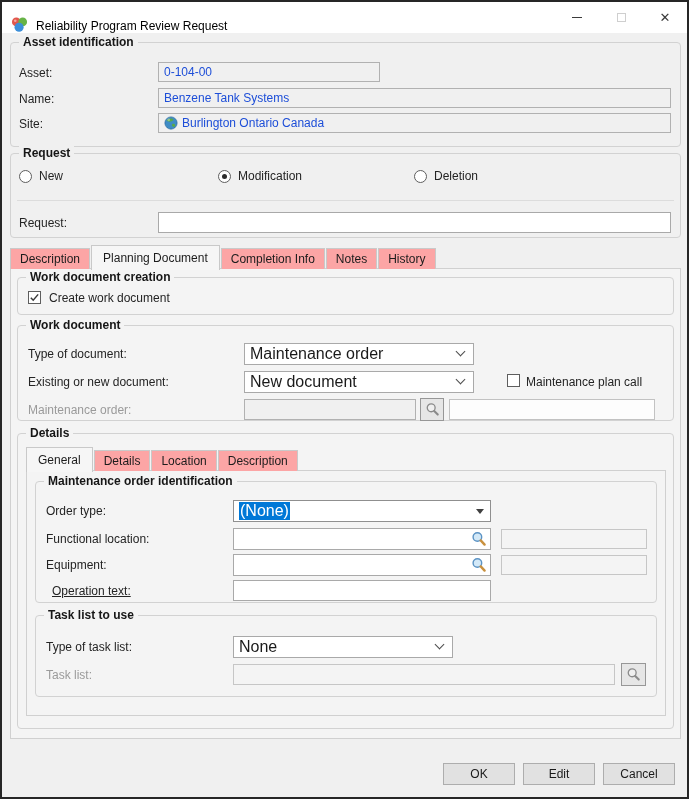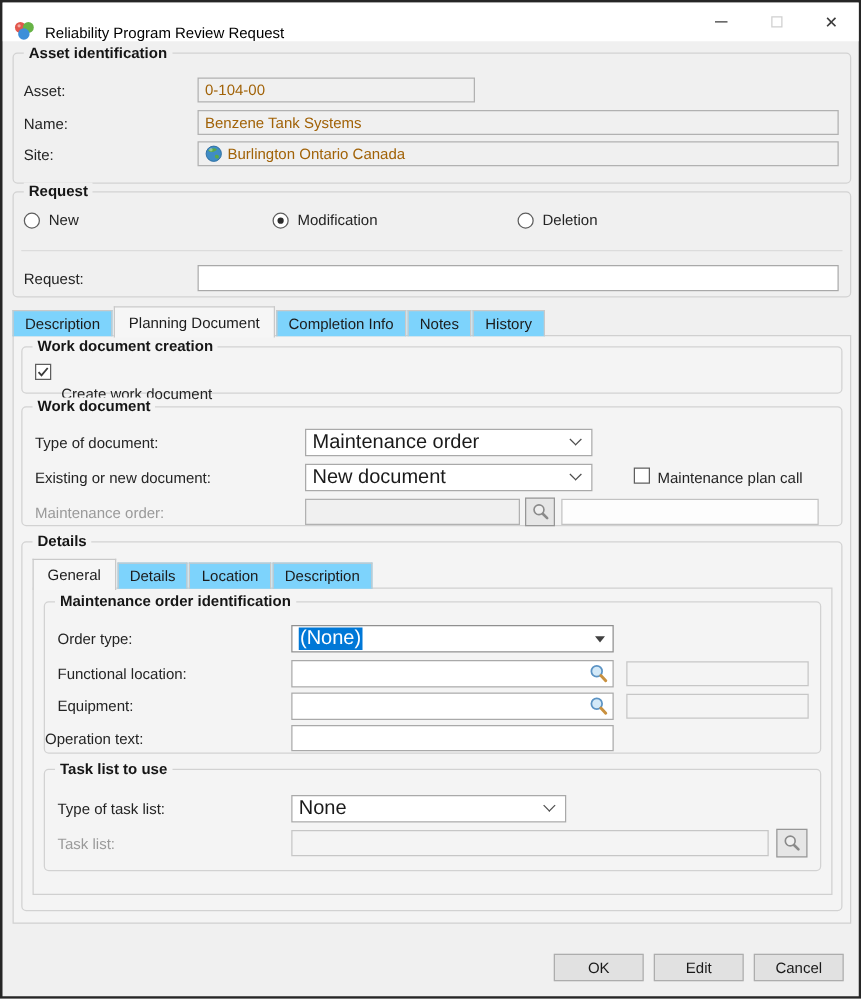--- a/index.html
+++ b/index.html
@@ -18,21 +18,21 @@
   .glyph-max{width:9px;height:9px;border:1px solid #cfcfcf;}
   .glyph-close{font-size:13px;color:#3b3b3b;line-height:1;}
   
   .group{position:absolute;border:1px solid #d2d2d2;border-radius:4px;padding-left:40px;}
   .group-title{position:absolute;top:-8px;left:8px;padding:0 4px;font-size:12px;font-weight:bold;color:#161616;white-space:nowrap;}
   .bg-dialog{background:#f0f0f0;}
   .bg-page{background:#f4f4f4;}
   .lbl{position:absolute;font-size:12px;color:#242424;white-space:nowrap;}
   .lbl-dis{color:#9a9a9a;}
   
-  .ro-field{position:absolute;background:#f0f0f0;border:1px solid #b1b1b1;font-size:12px;color:#a16207;
+  .ro-field{position:absolute;background:#f0f0f0;border:1px solid #b1b1b1;font-size:12px;color:#1d4ed8;
     display:flex;align-items:center;padding:0 5px;gap:4px;}
   .ro-lite{background:#f4f4f4;border:1px solid #c6c6c6;}
   .txt-input{position:absolute;background:#fff;border:1px solid #a9a9a9;font-size:12px;color:#1a1a1a;padding:0 5px;outline:none;}
   .combo{position:absolute;background:#fff;border:1px solid #a9a9a9;font-size:16px;color:#1a1a1a;
     display:flex;align-items:center;padding:0 22px 0 5px;cursor:default;}
   .chevron{position:absolute;right:9px;top:50%;width:7px;height:7px;margin-top:-6px;
     border-right:1.4px solid #4d4d4d;border-bottom:1.4px solid #4d4d4d;transform:rotate(45deg);}
   .combo-classic{padding-right:18px;border:1px solid #8f8f8f;}
   .tri-down{position:absolute;right:6px;top:50%;margin-top:-2px;width:0;height:0;
     border-left:4px solid transparent;border-right:4px solid transparent;border-top:5px solid #404040;}
@@ -40,21 +40,21 @@
   .search-input{position:absolute;background:#fff;border:1px solid #a9a9a9;display:flex;align-items:center;padding:0 22px 0 5px;font-size:12px;}
   .search-input svg{position:absolute;right:3px;top:50%;margin-top:-8px;}
   .search-btn{position:absolute;background:#e6e6e6;border:1px solid #979797;display:flex;align-items:center;justify-content:center;cursor:default;}
   
   .checkbox{position:absolute;width:13px;height:13px;background:#fff;border:1px solid #5e5e5e;display:flex;align-items:center;justify-content:center;}
   .radio-item{position:absolute;display:flex;align-items:center;gap:7px;font-size:12px;color:#242424;}
   .radio{width:13px;height:13px;border:1px solid #5e5e5e;border-radius:50%;background:#fff;position:relative;}
   .radio.on::after{content:"";position:absolute;left:3px;top:3px;width:5px;height:5px;border-radius:50%;background:#2b2b2b;}
   
   .tabstrip{position:absolute;display:flex;align-items:flex-end;}
-  .tab{font-size:12px;color:#1c1c1c;background:#7dd3fc;border:1px solid #c9c9c9;border-bottom:none;
+  .tab{font-size:12px;color:#1c1c1c;background:#fca5a5;border:1px solid #c9c9c9;border-bottom:none;
     padding:3px 9px 3px 9px;margin-right:1px;position:relative;cursor:default;}
   .tab.active{background:#f6f6f6;padding:5px 11px;z-index:3;margin-bottom:-1px;}
   .tabpage{position:absolute;background:#f4f4f4;border:1px solid #d0d0d0;}
   
   .btn{position:absolute;width:72px;height:22px;background:#e1e1e1;border:1px solid #adadad;
     font-size:12px;color:#1a1a1a;display:flex;align-items:center;justify-content:center;cursor:default;}
 </style>
 </head>
 <body>
 
@@ -132,21 +132,21 @@
 
   <div class="tabpage" style="left:8px;top:266px;width:671px;height:471px;">
 
     <div class="group" style="left:6px;top:8px;width:657px;height:38px;">
       <span class="group-title bg-page">Work document creation</span>
       <span class="checkbox" style="left:10px;top:13px;">
         <svg width="11" height="11" viewBox="0 0 12 12">
           <polyline points="2,6.2 4.6,9 10,2.6" fill="none" stroke="#3a3a3a" stroke-width="1.6"></polyline>
         </svg>
       </span>
-      <span class="lbl" style="left:31px;top:30px;">Create work document</span>
+      <span class="lbl" style="left:31px;top:13px;">Create work document</span>
     </div>
 
     <div class="group" style="left:6px;top:56px;width:657px;height:96px;">
       <span class="group-title bg-page">Work document</span>
 
       <span class="lbl" style="left:10px;top:21px;">Type of document:</span>
       <div class="combo" style="left:226px;top:17px;width:230px;height:22px;">
         <span>Maintenance order</span>
         <span class="chevron"></span>
       </div>
@@ -212,21 +212,21 @@
             <span></span>
             <svg width="16" height="16" viewBox="0 0 16 16">
               <circle cx="6.4" cy="6" r="4.3" fill="#d3e9f8" stroke="#5b93c4" stroke-width="1.4"></circle>
               <line x1="9.7" y1="9.4" x2="13.6" y2="13.6" stroke="#c9913f" stroke-width="2.4" stroke-linecap="round"></line>
             </svg>
           </div>
           <div class="ro-field ro-lite" style="left:465px;top:73px;width:146px;height:20px;">
             <span></span>
           </div>
 
-          <span class="lbl" style="left:0;top:102px;">Operation text:</span>
+          <span class="lbl" style="left:16px;top:102px;text-decoration:underline;">Operation text:</span>
           <input class="txt-input" style="left: 197px; top: 98px; width: 258px; height: 21px;" value="">
         </div>
 
         <div class="group" style="left:8px;top:144px;width:622px;height:82px;">
           <span class="group-title bg-page">Task list to use</span>
 
           <span class="lbl" style="left:10px;top:24px;">Type of task list:</span>
           <div class="combo" style="left:197px;top:20px;width:220px;height:22px;">
             <span>None</span>
             <span class="chevron"></span>

